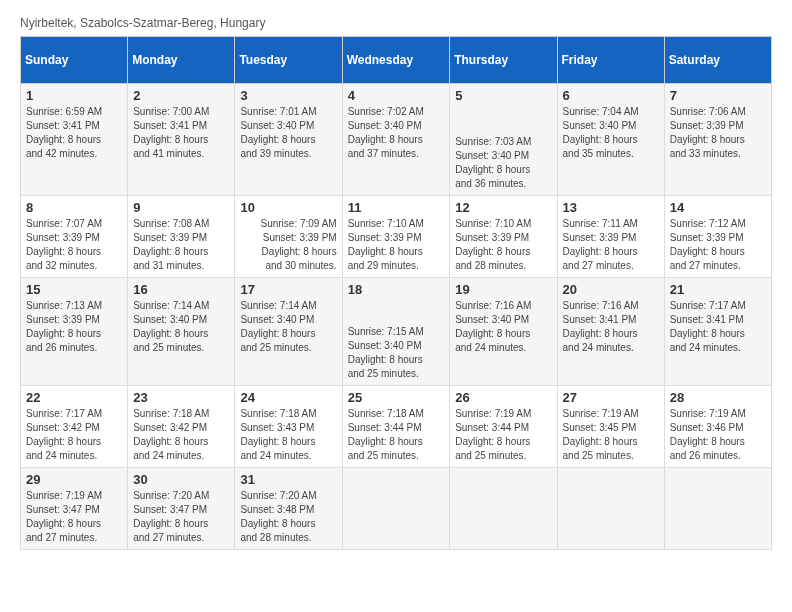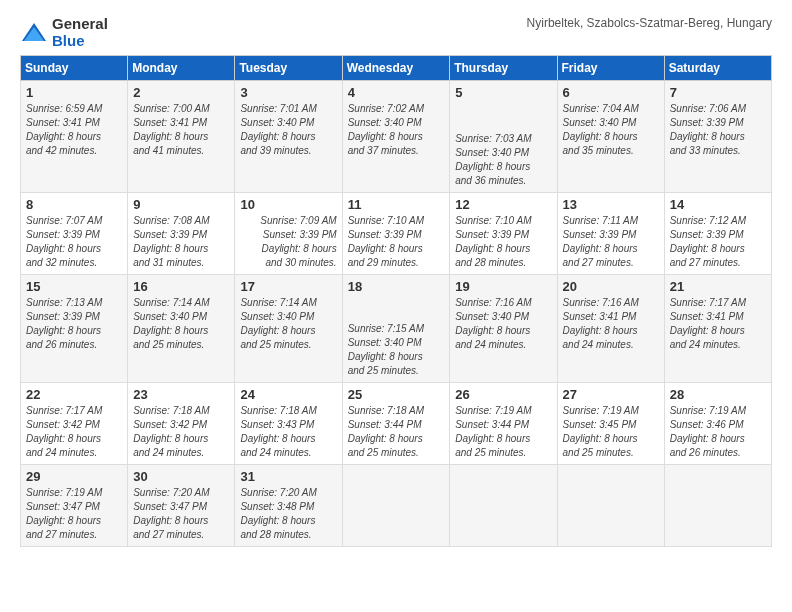--- a/index.html
+++ b/index.html
@@ -38,21 +38,21 @@
     .subtitle { font-size: 12px; color: #555; }
     .calendar {
       width: 100%;
       border-collapse: collapse;
       margin-top: 4px;
       font-size: 10.5px;
     }
     .calendar thead th {
       background: #1565c0;
       color: #fff;
-      padding: 5px 4px;
+      padding: 16px 4px;
       text-align: left;
       font-size: 12px;
       font-weight: bold;
       border: 1px solid #ccc;
     }
     .calendar tbody td {
       vertical-align: top;
       padding: 4px 5px;
       border: 1px solid #ddd;
       width: 108px;
@@ -69,40 +69,27 @@
       font-size: 13px;
       font-weight: bold;
       color: #333;
       display: block;
       margin-bottom: 2px;
     }
     .day-info {
       color: #444;
       font-size: 10px;
       line-height: 1.4;
-      font-style: italic;
     }
     .empty-cell { background: #f5f5f5 !important; }
   </style>
 </head>
 <body>
 
 <div class="header-area">
-  <div class="logo">
-    <div class="logo-icon">
-      <svg viewBox="0 0 28 24" xmlns="http://www.w3.org/2000/svg">
-        <polygon points="14,2 26,20 2,20" fill="#1565c0"></polygon>
-        <polygon points="14,6 24,20 4,20" fill="#42a5f5"></polygon>
-      </svg>
-    </div>
-    <div class="logo-text">
-      <span class="logo-general">General</span>
-      <span class="logo-blue">Blue</span>
-    </div>
-  </div>
   <div class="title-area">
     <div class="subtitle">Nyirbeltek, Szabolcs-Szatmar-Bereg, Hungary</div>
   </div>
 </div>
 
 <table class="calendar">
   <thead>
     <tr id="header-row">
         <th>Sunday</th>
         <th>Monday</th>

